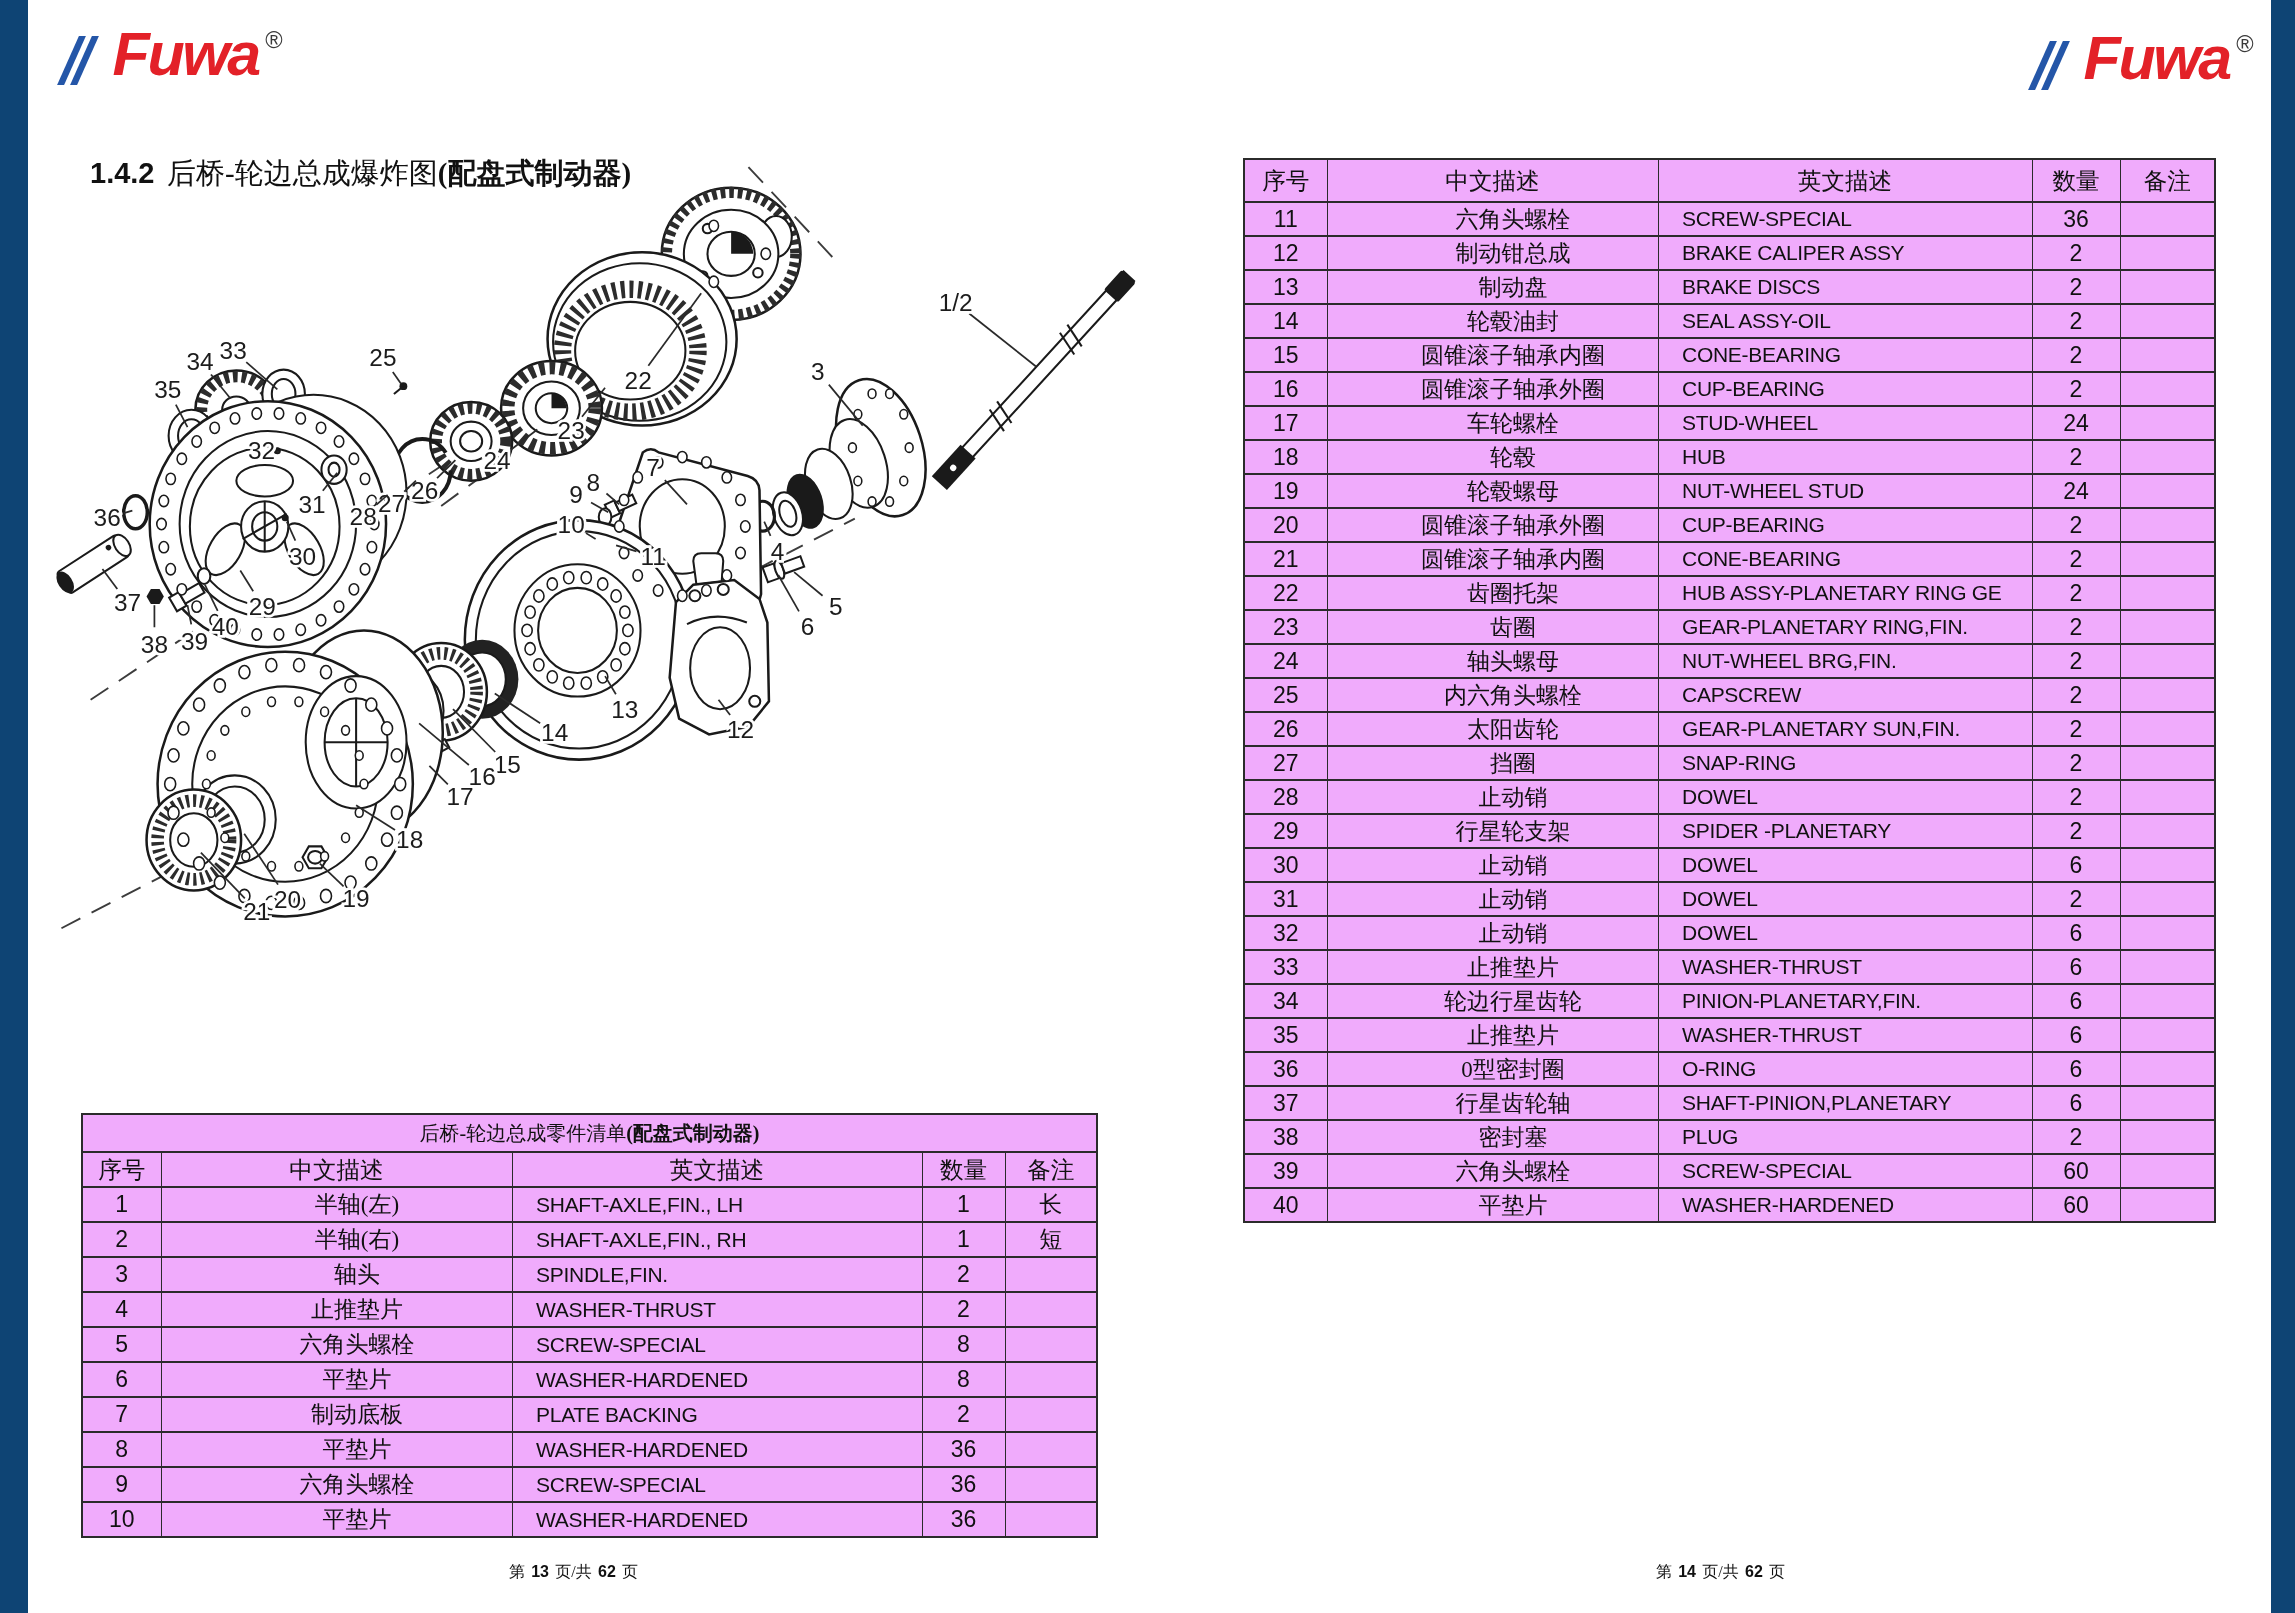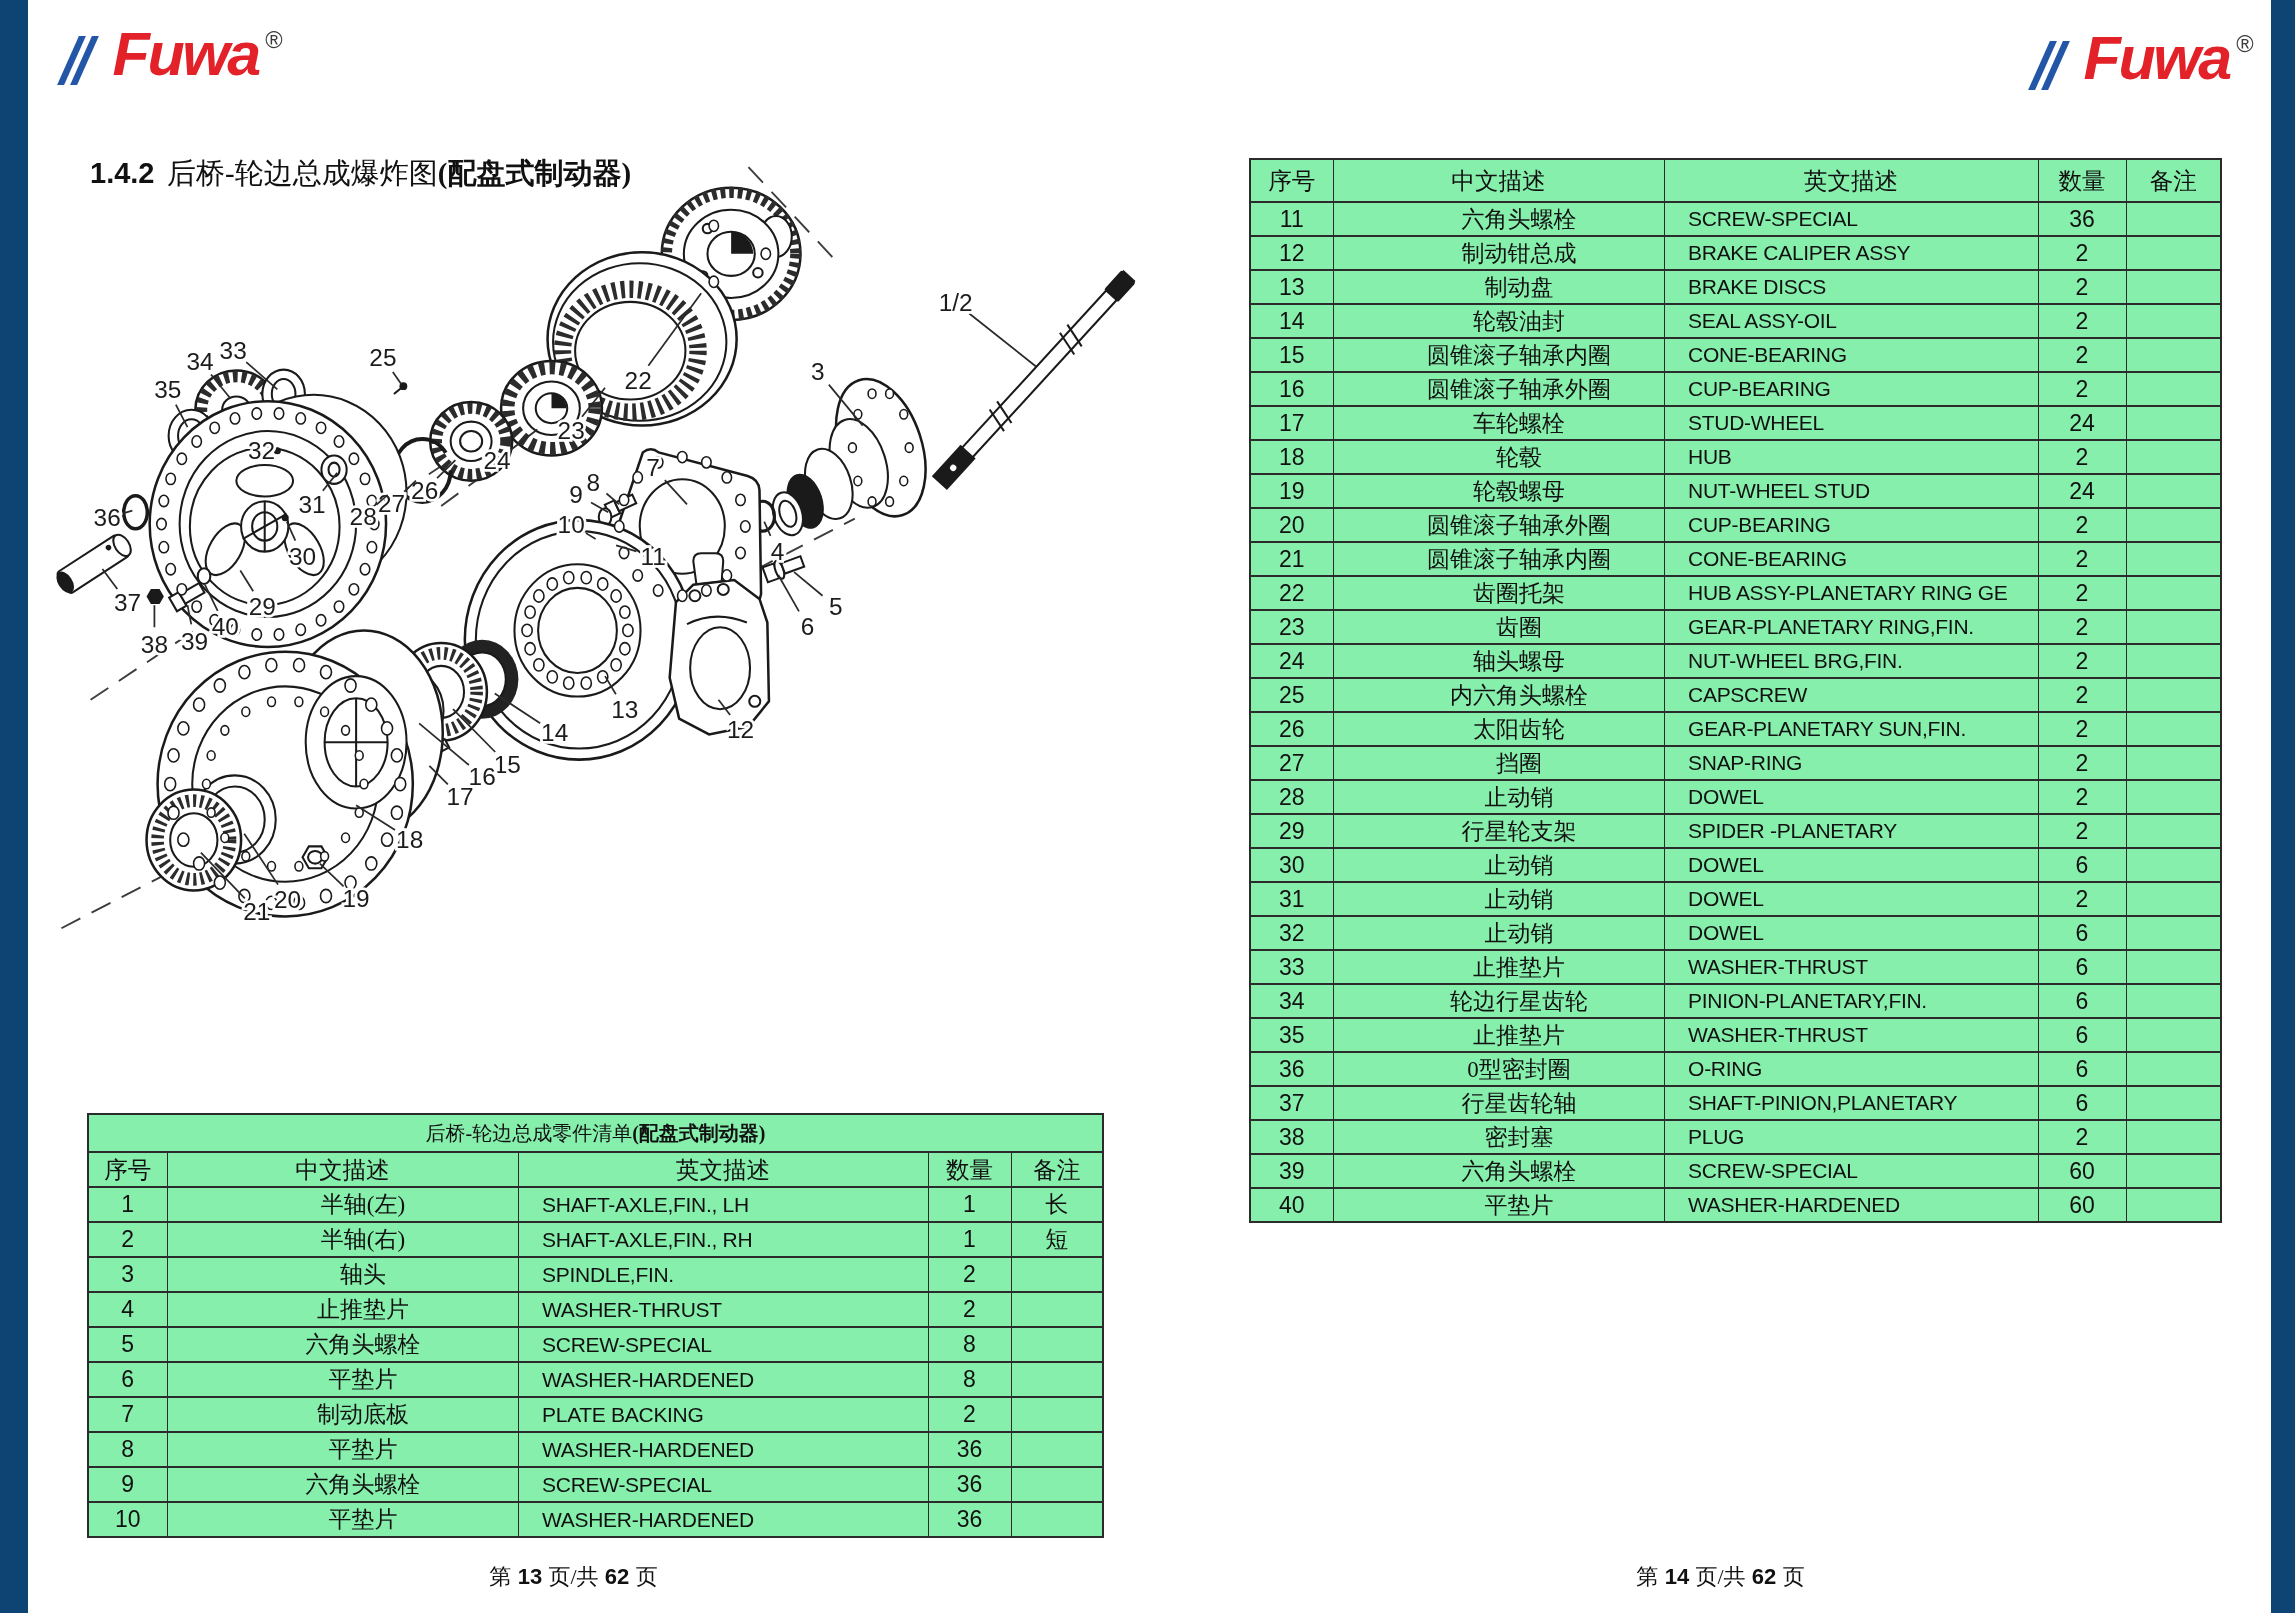--- a/index.html
+++ b/index.html
@@ -37,40 +37,40 @@
   #diagram .fw{fill:#fff;stroke:#1a1a1a;stroke-width:2.6;}
   #diagram .fw3{fill:#fff;stroke:#1a1a1a;stroke-width:3.2;}
   #diagram .dk{fill:#1a1a1a;stroke:none;}
   #diagram .dash{stroke:#3c3c3c;stroke-width:2.4;fill:none;stroke-dasharray:27 16;}
   #diagram .teeth{fill:none;stroke:#2c2c2c;}
   #diagram .callout{font-size:31px;fill:#1c1c1c;text-anchor:middle;
                     paint-order:stroke;stroke:#ffffff;stroke-width:7px;}
   #diagram .leader{stroke:#2a2a2a;stroke-width:2.2;}
 
   
-  table.parts{position:absolute;border-collapse:collapse;table-layout:fixed;background:#86efac;
-              border:2.7px solid var(--line);margin-left:6px;}
+  table.parts{position:absolute;border-collapse:collapse;table-layout:fixed;background:#f0abfc;
+              border:2.7px solid var(--line);}
   table.parts th,table.parts td{border-left:1.6px solid var(--line);border-right:1.6px solid var(--line);
               border-top:2.4px solid var(--line);border-bottom:2.4px solid var(--line);
               padding:0;overflow:hidden;white-space:nowrap;font-weight:normal;}
   .lt{left:81px;top:1113px;width:1014px;}
   .rt{left:1243px;top:158px;width:971px;}
   .lt tr{height:35px;} .lt tr.title-row{height:38px;} .lt tr.head-row{height:35px;}
   .rt tr{height:34px;} .rt tr.head-row{height:43px;}
   .c-seq{text-align:center;font-size:23px;}
   .c-cn{text-align:center;padding-left:41px !important;font-size:23px;font-family:"Liberation Serif",serif;}
   .c-en{text-align:left;padding-left:23.6px !important;font-size:21px;letter-spacing:-0.3px;}
   .c-qty{text-align:center;font-size:23px;}
   .c-note{text-align:center;font-size:23px;font-family:"Liberation Serif",serif;}
   th.h-cell{text-align:center;font-size:23.6px;font-family:"Liberation Serif",serif;}
   .title-cell{text-align:center;font-size:20px;font-family:"Liberation Serif",serif;}
   .title-cell .bold{font-weight:bold;}
 
   
-  .footer{position:absolute;top:1562px;width:189px;text-align:center;font-size:22px;
+  .footer{position:absolute;top:1562px;width:189px;text-align:center;font-size:16px;
           font-family:"Liberation Serif",serif;white-space:nowrap;}
   .footer-left{left:479px;}
   .footer-right{left:1626px;}
   .fnum{font-family:"Liberation Sans",sans-serif;font-weight:bold;padding:0 6.3px;}
 </style>
 </head>
 <body>
 
 <div class="page">
 

